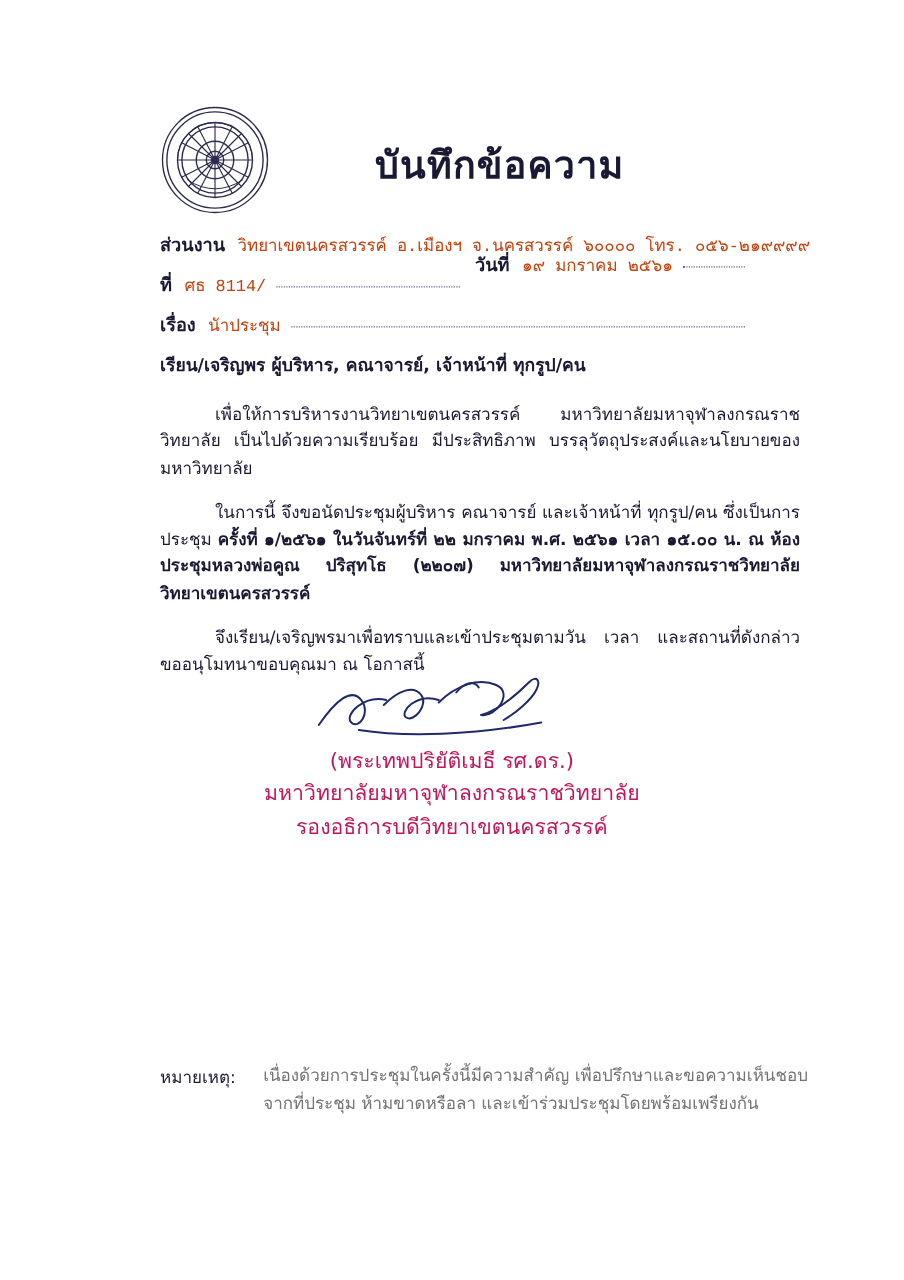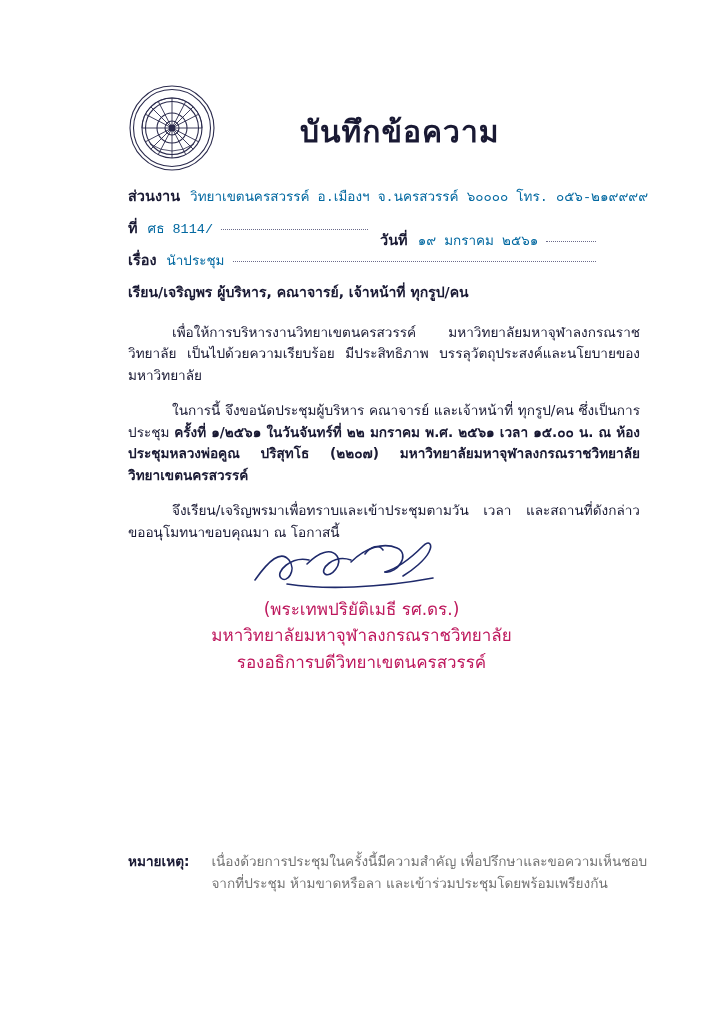--- a/index.html
+++ b/index.html
@@ -54,33 +54,33 @@
   }
   .field-label {
     font-weight: bold;
     font-size: 14.5px;
     white-space: nowrap;
     color: #191933;
   }
   .field-value {
     font-size: 13.5px;
     white-space: nowrap;
-    color: #0369a1;
+    color: #c2410c;
     margin-left: 10px;
   }
   .dotline {
     flex: 1;
     border-bottom: 1px dotted #6b6b8a;
     margin-left: 8px;
     transform: translateY(-3px);
   }
 
   .row-section { left: 128px; top: 148px; width: 468px; }
   .row-no      { left: 128px; top: 180px; width: 240px; }
-  .row-date    { left: 380px; top: 192px; width: 216px; }
+  .row-date    { left: 380px; top: 164px; width: 216px; }
   .row-subject { left: 128px; top: 212px; width: 468px; }
 
   
   .salutation {
     position: absolute;
     left: 128px;
     top: 245px;
     font-size: 14px;
     font-weight: bold;
     color: #191933;
@@ -126,21 +126,21 @@
   
   .note-block {
     position: absolute;
     left: 128px;
     top: 814px;
     width: 500px;
     display: flex;
   }
   .note-label {
     font-size: 13.6px;
-    font-weight: bold;
+    font-weight: normal;
     white-space: nowrap;
     color: #191933;
   }
   .note-text {
     margin-left: 22px;
     font-size: 13.6px;
     line-height: 1.62;
     color: #737373;
   }
   .note-text div { white-space: nowrap; }

